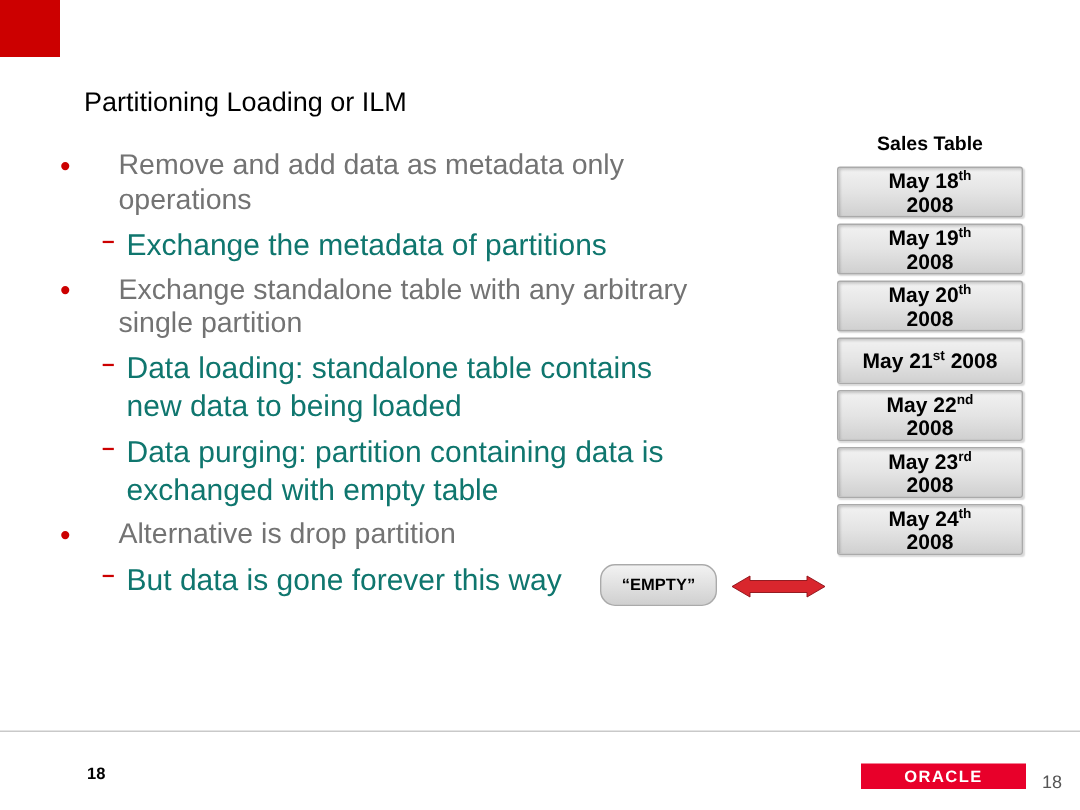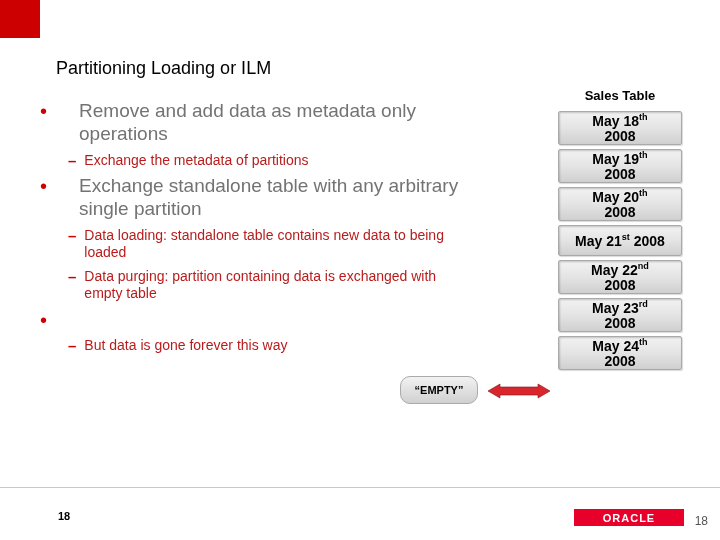--- a/index.html
+++ b/index.html
@@ -5,21 +5,21 @@
 * { margin:0; padding:0; box-sizing:border-box; }
 body { width:720px; height:540px; font-family:Arial,Helvetica,sans-serif; background:#fff; position:relative; overflow:hidden; }
 .redblock { position:absolute; left:0; top:0; width:40px; height:38px; background:#c00; }
 .title { position:absolute; left:56px; top:18px; font-size:18px; font-weight:normal; color:#000;margin-top:40px; }
 .content { position:absolute; left:40px; top:100px; width:430px; }
 .bullet { display:flex; margin-bottom:6px; }
 .bullet .dot { color:#c00; font-size:20px; margin-right:8px; line-height:1.1; }
 .bullet .txt { font-size:19px; color:#737373; line-height:1.2;margin-left:24px; }
 .sub { display:flex; margin-left:28px; margin-bottom:6px; }
 .sub .dash { color:#c00; font-size:15px; margin-right:8px; font-weight:bold; }
-.sub .txt { font-size:14px; color:#b91c1c; line-height:1.25; }
+.sub .txt { font-size:20px; color:#0f766e; line-height:1.25; }
 .sidebar { position:absolute; right:30px; top:88px; width:140px; }
 .st-title { text-align:center; font-size:13px; font-weight:bold; margin-bottom:8px; color:#000; }
 .partition { margin:0 8px 4px 8px; height:34px; background:linear-gradient(to bottom,#f2f2f2 0%,#e4e4e4 50%,#d0d0d0 100%); border:1px solid #aaa; border-radius:2px; display:flex; align-items:center; justify-content:center; text-align:center; font-size:14px; font-weight:bold; color:#000; line-height:1.1; box-shadow:1px 1px 2px rgba(0,0,0,.2) inset, 1px 1px 1px rgba(0,0,0,.15); }
 .long-part { height:auto; padding:6px 0;align-items:center; }
 .empty-box { position:absolute; left:400px; top:376px; width:78px; height:28px; background:linear-gradient(to bottom,#f2f2f2 0%,#d0d0d0 100%); border:1px solid #aaa; border-radius:10px; display:flex; align-items:center; justify-content:center; font-size:11px; font-weight:bold; }
 .arrow-wrap { position:absolute; left:488px; top:382px; width:62px; height:18px; }
 .arrow-wrap svg { width:100%; height:100%; }
 .sep { position:absolute; left:0; bottom:52px; width:100%; height:0; border-top:1px solid #c9c9c9; }
 .pagenum-left { position:absolute; left:58px; bottom:18px; font-size:11px; font-weight:bold; color:#000; }
 .pagenum-right { position:absolute; right:12px; bottom:12px; font-size:12px; color:#555; }
@@ -50,20 +50,21 @@
   <div class="sub">
     <div class="dash">–</div>
     <div class="txt">Data loading: standalone table contains new data to being loaded</div>
   </div>
   <div class="sub">
     <div class="dash">–</div>
     <div class="txt">Data purging: partition containing data is exchanged with empty table</div>
   </div>
   <div class="bullet" style="margin-top:4px;">
     <div class="dot">•</div>
+    <div class="txt">Alternative is drop partition</div>
   </div>
   <div class="sub">
     <div class="dash">–</div>
     <div class="txt">But data is gone forever this way</div>
   </div>
 </div>
 
 <div class="sidebar">
   <div class="st-title">Sales Table</div>
   <div class="partition">

